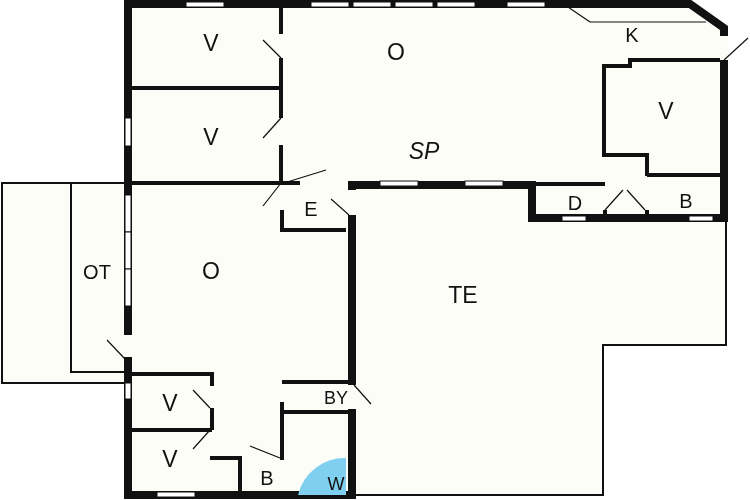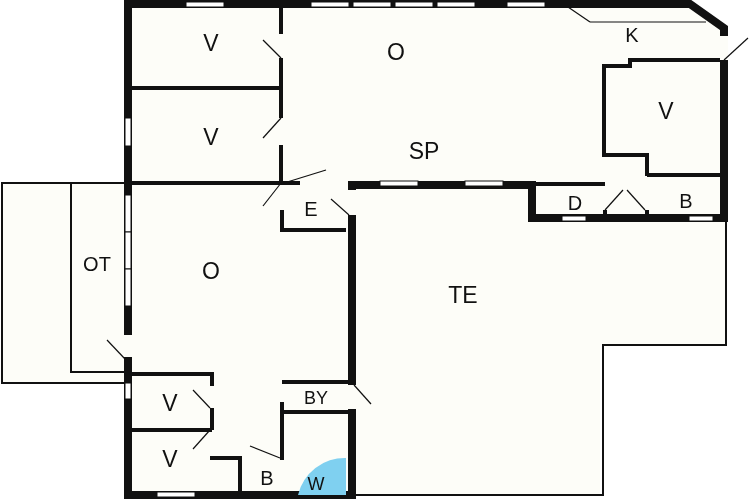--- a/index.html
+++ b/index.html
@@ -1,21 +1,21 @@
 <!DOCTYPE html>
 <html><head>
   <meta charset="utf-8">
   <style>
     html, body { margin: 0; padding: 0; background: #ffffff; }
     body { width: 750px; height: 500px; overflow: hidden; position: relative; font-family: "Liberation Sans", sans-serif; }
     svg { position: absolute; left: 0; top: 0; }
     .room-label { position: absolute; font-family: "Liberation Sans", sans-serif; color: #111; transform: translate(-50%, -50%); white-space: nowrap; line-height: 1; }
     .lg { font-size: 23px; }
     .md { font-size: 20px; }
-    .sm { font-size: 18px; }
+    .sm { font-size: 18px; margin-left: 20px; }
   </style>
 </head>
 <body>
 
 <svg width="750" height="500" viewBox="0 0 750 500" xmlns="http://www.w3.org/2000/svg">
 
   <g fill="#fdfdf8" stroke="none">
     <polygon points="128,4 692,4 726,28 726,218 528,218 528,183 352,183 352,495 128,495"></polygon>
     <polygon points="352,183 726,183 726,345 600,345 600,495 352,495"></polygon>
     <rect x="2" y="183" width="126" height="200"></rect>
@@ -126,24 +126,24 @@
   </g>
 
   <path d="M 298,495 A 48 48 0 0 1 346,458 L 346,495 Z" fill="#7fd0f0" stroke="none"></path>
 </svg>
 
 <div class="room-label lg" style="left:211px; top:43px;">V</div>
 <div class="room-label lg" style="left:211px; top:137px;">V</div>
 <div class="room-label lg" style="left:396px; top:52px;">O</div>
 <div class="room-label md" style="left:632px; top:35px;">K</div>
 <div class="room-label lg" style="left:666px; top:111px;">V</div>
-<div class="room-label lg" style="left:424px; top:151px;">SP</div>
+<div class="room-label lg" style="left:424px; top:151px;font-style:italic;">SP</div>
 <div class="room-label md" style="left:311px; top:209px;">E</div>
 <div class="room-label md" style="left:575px; top:203px;">D</div>
 <div class="room-label md" style="left:686px; top:201px;">B</div>
 <div class="room-label lg" style="left:463px; top:295px;">TE</div>
-<div class="room-label md" style="left:97px; top:264px;text-align:center;">OT</div>
+<div class="room-label md" style="left:97px; top:272px;text-align:center;">OT</div>
 <div class="room-label lg" style="left:211px; top:271px;">O</div>
 <div class="room-label sm" style="left:316px; top:398px;">BY</div>
 <div class="room-label lg" style="left:170px; top:403px;">V</div>
 <div class="room-label lg" style="left:170px; top:459px;">V</div>
 <div class="room-label md" style="left:267px; top:478px;">B</div>
 <div class="room-label sm" style="left:316px; top:484px;">W</div>
 
 </body></html>

